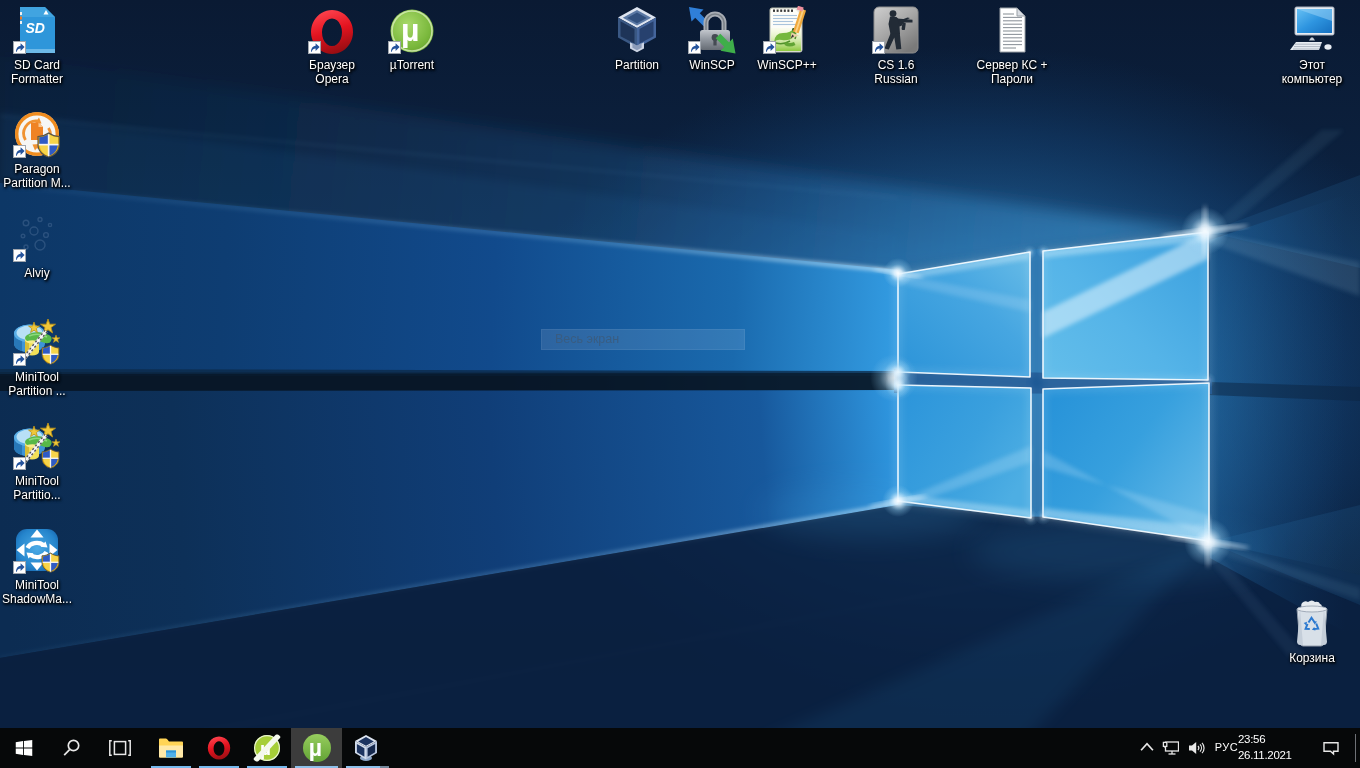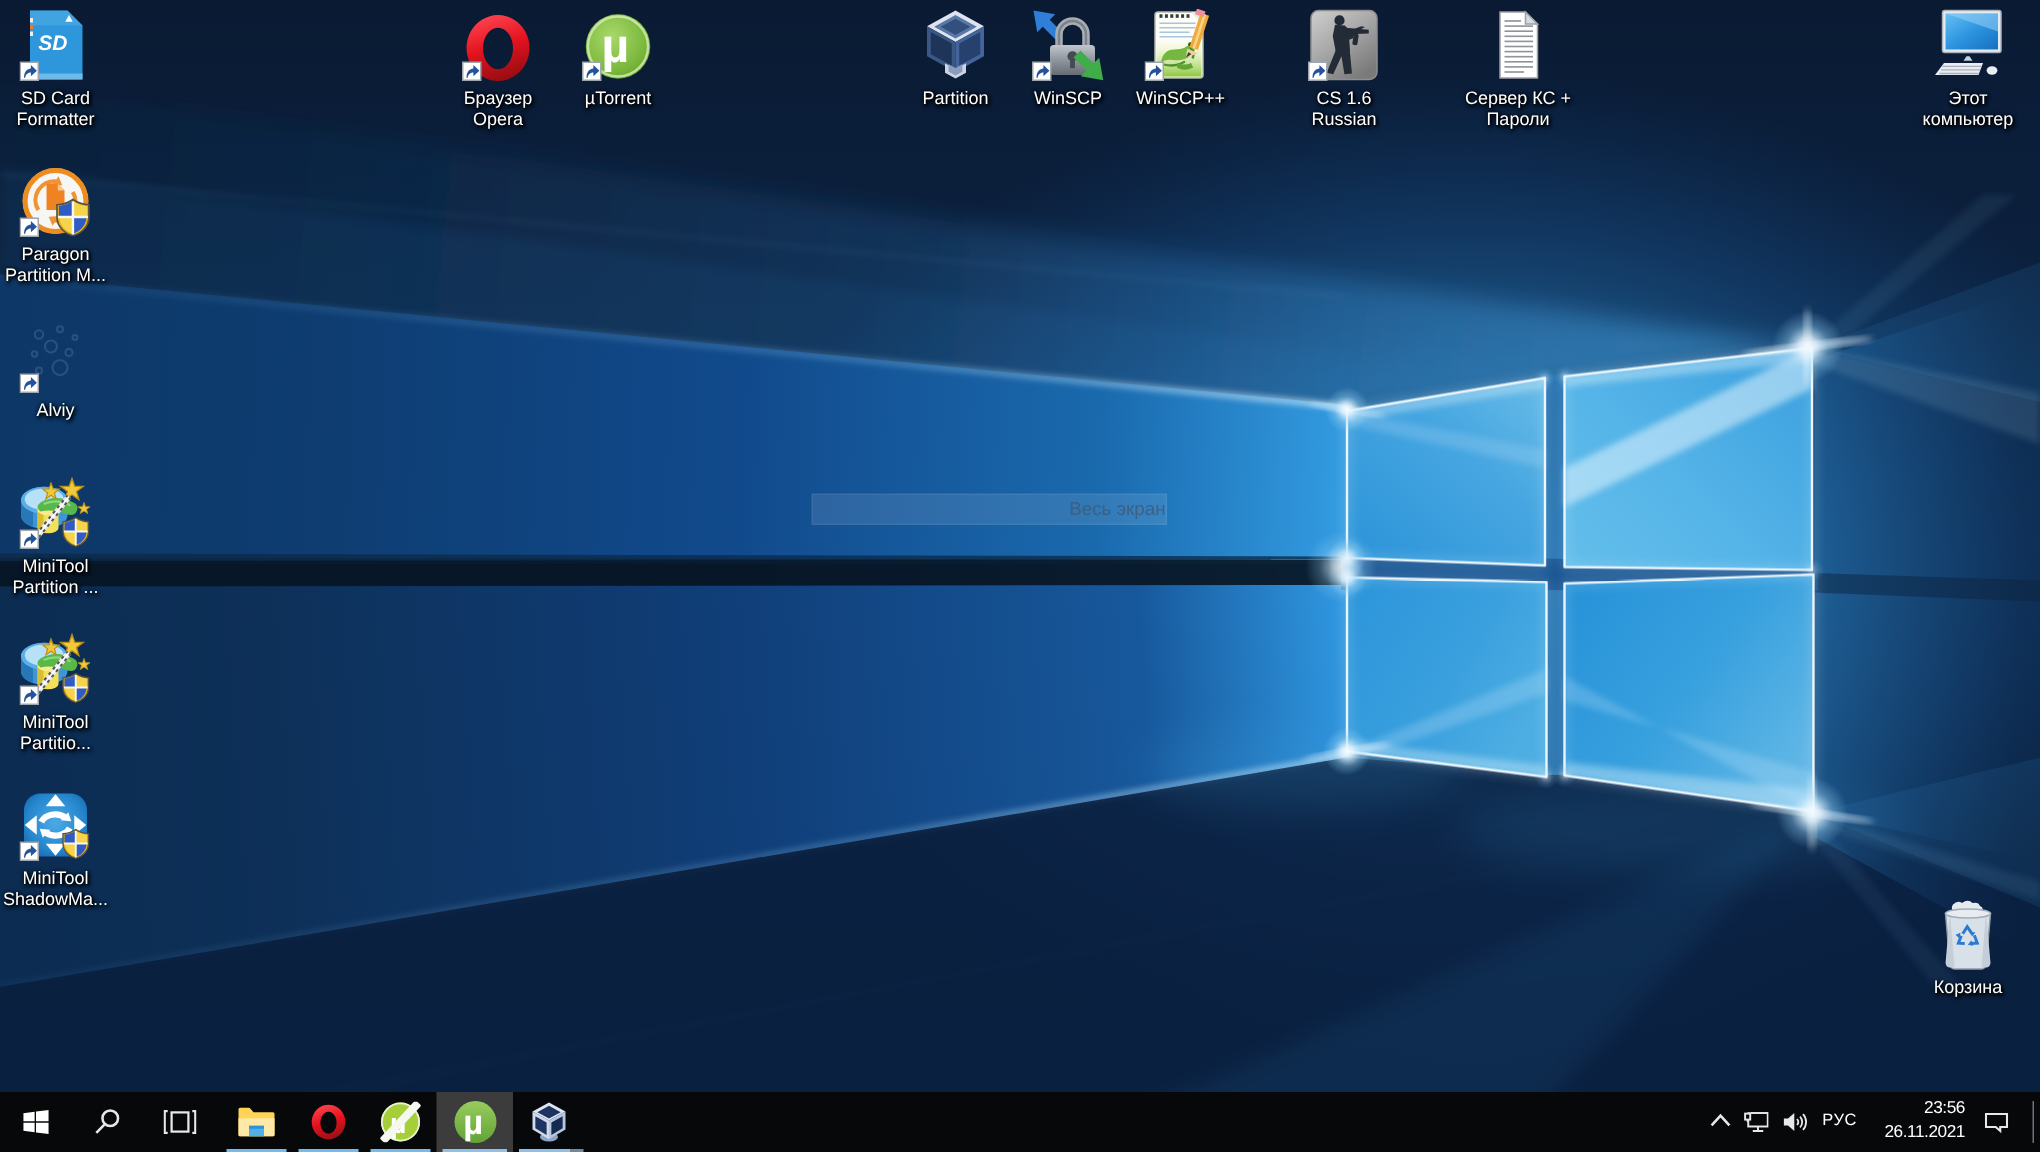--- a/index.html
+++ b/index.html
@@ -3,29 +3,29 @@
 <meta charset="utf-8">
 <style>
   html,body{margin:0;padding:0;width:1360px;height:768px;overflow:hidden;background:#0a1d3a;
     font-family:"Liberation Sans",sans-serif;}
   #wall{position:absolute;left:0;top:0;z-index:0;}
   .dico{position:absolute;width:80px;z-index:2;text-align:center;}
   .ig{position:relative;width:48px;height:48px;margin:0 auto;}
   .ig svg{position:absolute;left:0;top:0;}
   .lbl{margin-top:5px;font-size:12px;line-height:13.5px;color:#fff;
     text-shadow:1px 1px 2px #000,0 0 3px #000,1px 2px 3px rgba(0,0,0,.85);}
-  #overlay{position:absolute;left:541px;top:329px;width:237px;height:21px;z-index:3;
+  #overlay{position:absolute;left:541px;top:329px;width:204px;height:21px;z-index:3;
     background:rgba(205,222,238,0.14);border:1px solid rgba(230,242,252,0.07);
-    color:rgba(60,90,122,0.82);font-size:12.5px;line-height:19px;padding-left:32px;box-sizing:border-box;text-align:right;}
+    color:rgba(60,90,122,0.82);font-size:12.5px;line-height:19px;padding-left:13px;box-sizing:border-box;}
   #taskbar{position:absolute;left:0;top:728px;width:1360px;height:40px;background:#060809;z-index:10;}
   .tbtn{position:absolute;top:0;width:48px;height:40px;}
   .tbtn svg{position:absolute;left:50%;top:50%;transform:translate(-50%,-50%);}
   .uline{position:absolute;bottom:0;left:4px;width:40px;height:2px;background:#76b9ed;}
   #tray{position:absolute;right:0;top:0;height:40px;color:#fff;}
-  .clock{position:absolute;right:50px;top:4px;width:72px;text-align:right;font-size:11.5px;line-height:15.5px;letter-spacing:-0.3px;}
+  .clock{position:absolute;right:50px;top:4px;width:72px;text-align:left;font-size:11.5px;line-height:15.5px;letter-spacing:-0.3px;}
 </style>
 </head>
 <body>
 <svg id="wall" width="1360" height="768" viewBox="0 0 1360 768">
   <defs>
     <linearGradient id="bgv" x1="0" y1="0" x2="0" y2="1">
       <stop offset="0" stop-color="#0a1a33"></stop>
       <stop offset="0.35" stop-color="#0c2444"></stop>
       <stop offset="0.62" stop-color="#0b2140"></stop>
       <stop offset="0.85" stop-color="#0a1c36"></stop>

